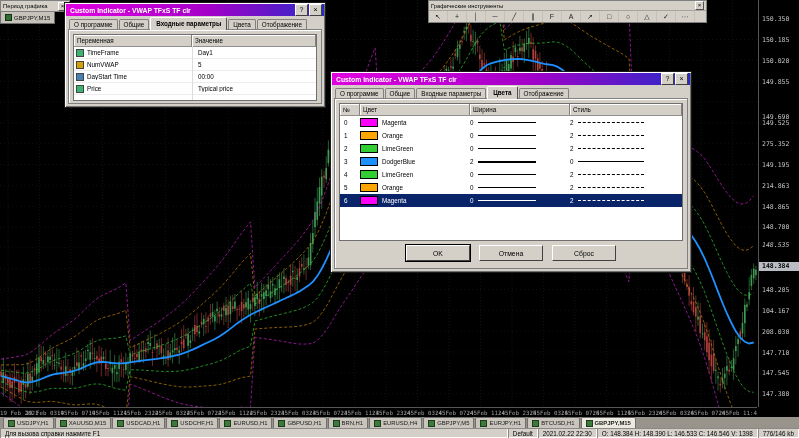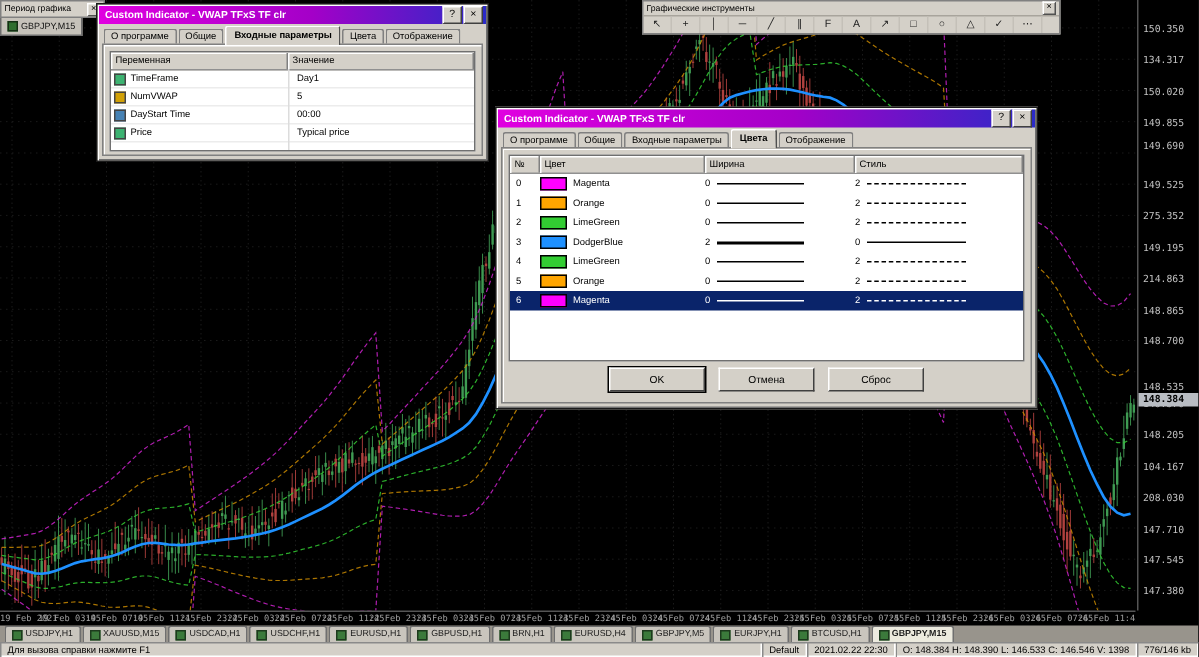--- a/index.html
+++ b/index.html
@@ -487,31 +487,31 @@
         <polyline points="1.1,370.3 5.6,370.9 10.0,371.5 14.5,372.1 18.9,372.6 23.4,373.2 27.8,372.8 32.3,371.5 36.7,369.6 41.2,367.2 45.6,364.5 50.1,362.1 54.5,360.2 59.0,358.7 63.5,357.2 67.9,355.8 72.4,354.2 76.8,352.1 81.3,349.6 85.7,346.7 90.2,344.0 94.6,341.7 99.1,340.1 103.5,339.1 108.0,338.8 112.4,338.4 116.9,338.0 121.3,337.1 125.8,335.9 130.2,354.9 134.7,353.5 139.2,352.0 143.6,350.7 148.1,349.3 152.5,348.0 157.0,346.7 161.4,345.2 165.9,343.6 170.3,341.9 174.8,340.1 179.2,338.1 183.7,335.8 188.1,333.3 192.6,330.5 197.0,327.5 201.5,324.5 205.9,321.5 210.4,318.5 214.9,315.3 219.3,311.8 223.8,308.0 228.2,303.8 232.7,299.4 237.1,294.9 241.6,290.7 246.0,286.9 250.5,283.3 254.9,304.1 259.4,301.1 263.8,298.1 268.3,295.1 272.7,292.1 277.2,289.1 281.6,286.1 286.1,283.1 290.6,280.1 295.0,276.9 299.5,273.6 303.9,269.8 308.4,265.8 312.8,261.0 317.3,254.3 321.7,245.8 326.2,236.0 330.6,225.1 335.1,213.5 339.5,202.1 344.0,191.1 348.4,180.5 352.9,169.7 357.3,158.7 361.8,147.6 366.3,136.7 370.7,126.3 375.2,117.7 379.6,138.6 384.1,133.7 388.5,129.7 393.0,126.5 397.4,123.5 401.9,120.4 406.3,117.2 410.8,114.1 415.2,111.5 419.7,109.2 424.1,106.8 428.6,104.0 433.0,100.5 437.5,96.4 442.0,91.9 446.4,87.1 450.9,82.1 455.3,76.6 459.8,70.3 464.2,63.1 468.7,55.1 473.1,47.1 477.6,39.8 482.0,33.6 486.5,29.0 490.9,25.8 495.4,23.4 499.8,21.0 504.3,49.8 508.7,48.1 513.2,46.5 517.7,45.2 522.1,44.2 526.6,43.7 531.0,43.4 535.5,43.2 539.9,43.1 544.4,42.9 548.8,42.4 553.3,41.8 557.7,42.3 562.2,43.9 566.6,46.3 571.1,49.6 575.5,53.7 580.0,58.0 584.4,62.3 588.9,66.5 593.4,70.5 597.8,74.4 602.3,78.3 606.7,82.0 611.2,85.8 615.6,89.5 620.1,93.3 624.5,97.4 629.0,101.8 633.4,141.2 637.9,146.5 642.3,151.8 646.8,157.1 651.2,162.3 655.7,167.5 660.1,172.7 664.6,177.9 669.1,182.9 673.5,187.6 678.0,192.1 682.4,196.4 686.9,200.9 691.3,205.7 695.8,210.8 700.2,217.1 704.7,224.8 709.1,233.8 713.6,243.6 718.0,253.6 722.5,263.5 726.9,272.6 731.4,280.7 735.8,287.4 740.3,292.4 744.8,295.1 749.2,295.2 753.7,292.8 " fill="none" stroke="#32CD32" stroke-width="0.8" stroke-dasharray="3 2" opacity="0.85"></polyline>
         <polyline points="1.1,381.7 5.6,383.6 10.0,385.5 14.5,387.4 18.9,389.3 23.4,391.2 27.8,392.2 32.3,392.3 36.7,391.8 41.2,390.9 45.6,389.6 50.1,388.7 54.5,388.3 59.0,388.3 63.5,388.4 67.9,388.5 72.4,388.4 76.8,387.9 81.3,387.0 85.7,385.7 90.2,384.6 94.6,384.0 99.1,384.0 103.5,384.7 108.0,386.1 112.4,387.5 116.9,388.7 121.3,389.6 125.8,390.2 130.2,369.8 134.7,369.8 139.2,370.0 143.6,370.2 148.1,370.5 152.5,370.8 157.0,371.1 161.4,371.3 165.9,371.4 170.3,371.4 174.8,371.3 179.2,371.1 183.7,370.5 188.1,369.7 192.6,368.7 197.0,367.6 201.5,366.3 205.9,365.2 210.4,364.0 214.9,362.7 219.3,361.1 223.8,359.2 228.2,356.9 232.7,354.5 237.1,351.9 241.6,349.7 246.0,347.8 250.5,346.3 254.9,321.0 259.4,319.8 263.8,318.6 268.3,317.4 272.7,316.2 277.2,315.1 281.6,314.0 286.1,312.9 290.6,311.8 295.0,310.6 299.5,309.2 303.9,307.5 308.4,305.4 312.8,302.6 317.3,298.0 321.7,291.5 326.2,283.8 330.6,275.0 335.1,265.4 339.5,256.1 344.0,247.3 348.4,238.8 352.9,230.2 357.3,221.3 361.8,212.4 366.3,203.7 370.7,195.6 375.2,189.2 379.6,157.5 384.1,154.6 388.5,152.6 393.0,151.5 397.4,150.6 401.9,149.6 406.3,148.5 410.8,147.5 415.2,147.1 419.7,147.0 424.1,146.8 428.6,146.2 433.0,144.9 437.5,143.1 442.0,140.9 446.4,138.4 450.9,135.6 455.3,132.4 459.8,128.5 464.2,123.7 468.7,118.0 473.1,112.4 477.6,107.5 482.0,103.7 486.5,101.5 490.9,100.9 495.4,100.9 499.8,101.0 504.3,70.5 508.7,71.0 513.2,71.7 517.7,72.8 522.1,74.1 526.6,75.9 531.0,78.0 535.5,80.2 539.9,82.5 544.4,84.7 548.8,86.6 553.3,88.4 557.7,91.4 562.2,95.5 566.6,100.5 571.1,106.3 575.5,112.9 580.0,119.8 584.4,126.6 588.9,133.4 593.4,140.0 597.8,146.6 602.3,153.1 606.7,159.5 611.2,166.0 615.6,172.4 620.1,178.9 624.5,185.7 629.0,192.9 633.4,166.1 637.9,173.9 642.3,181.7 646.8,189.6 651.2,197.4 655.7,205.3 660.1,213.1 664.6,220.9 669.1,228.6 673.5,236.0 678.0,243.1 682.4,250.1 686.9,257.3 691.3,264.9 695.8,272.8 700.2,281.9 704.7,292.3 709.1,304.2 713.6,316.9 718.0,329.6 722.5,342.5 726.9,354.4 731.4,365.4 735.8,375.1 740.3,383.0 744.8,388.6 749.2,391.7 753.7,392.3 " fill="none" stroke="#32CD32" stroke-width="0.8" stroke-dasharray="3 2" opacity="0.85"></polyline>
         <polyline points="1.1,364.9 5.6,364.9 10.0,364.9 14.5,364.8 18.9,364.7 23.4,364.6 27.8,363.6 32.3,361.6 36.7,359.0 41.2,356.0 45.6,352.6 50.1,349.5 54.5,346.8 59.0,344.6 63.5,342.5 67.9,340.3 72.4,338.0 76.8,335.1 81.3,331.8 85.7,328.2 90.2,324.7 94.6,321.6 99.1,319.2 103.5,317.5 108.0,316.3 112.4,315.1 116.9,313.9 121.3,312.2 125.8,310.1 130.2,347.9 134.7,345.7 139.2,343.5 143.6,341.4 148.1,339.3 152.5,337.2 157.0,335.1 161.4,332.8 165.9,330.4 170.3,327.9 174.8,325.3 179.2,322.5 183.7,319.4 188.1,316.0 192.6,312.4 197.0,308.5 201.5,304.7 205.9,300.8 210.4,296.8 214.9,292.8 219.3,288.4 223.8,283.7 228.2,278.6 232.7,273.3 237.1,267.9 241.6,262.7 246.0,257.9 250.5,253.4 254.9,296.1 259.4,292.2 263.8,288.4 268.3,284.5 272.7,280.6 277.2,276.7 281.6,272.8 286.1,268.9 290.6,265.0 295.0,260.9 299.5,256.6 303.9,252.0 308.4,247.0 312.8,241.2 317.3,233.6 321.7,224.1 326.2,213.3 330.6,201.5 335.1,188.8 339.5,176.4 344.0,164.4 348.4,152.8 352.9,141.0 357.3,128.9 361.8,116.8 366.3,104.8 370.7,93.4 375.2,83.7 379.6,129.7 384.1,123.8 388.5,118.8 393.0,114.6 397.4,110.7 401.9,106.6 406.3,102.3 410.8,98.2 415.2,94.6 419.7,91.2 424.1,87.8 428.6,83.9 433.0,79.4 437.5,74.2 442.0,68.7 446.4,62.8 450.9,56.6 455.3,50.1 459.8,42.7 464.2,34.4 468.7,25.2 473.1,16.1 477.6,7.7 482.0,0.3 486.5,-5.5 490.9,-9.8 495.4,-13.4 499.8,-17.0 504.3,40.0 508.7,37.2 513.2,34.6 517.7,32.2 522.1,30.1 526.6,28.4 531.0,27.0 535.5,25.7 539.9,24.4 544.4,23.1 548.8,21.3 553.3,19.6 557.7,18.9 562.2,19.4 566.6,20.6 571.1,22.7 575.5,25.6 580.0,28.7 584.4,31.7 588.9,34.7 593.4,37.5 597.8,40.1 602.3,42.7 606.7,45.2 611.2,47.7 615.6,50.2 620.1,52.6 624.5,55.4 629.0,58.6 633.4,129.4 637.9,133.5 642.3,137.6 646.8,141.7 651.2,145.7 655.7,149.6 660.1,153.6 664.6,157.5 669.1,161.2 673.5,164.7 678.0,167.8 682.4,170.8 686.9,174.1 691.3,177.6 695.8,181.4 700.2,186.4 704.7,192.7 709.1,200.4 713.6,208.9 718.0,217.4 722.5,226.0 726.9,233.7 731.4,240.4 735.8,245.8 740.3,249.3 744.8,250.6 749.2,249.3 753.7,245.5 " fill="none" stroke="#C98A00" stroke-width="0.8" stroke-dasharray="3 2" opacity="0.85"></polyline>
         <polyline points="1.1,387.1 5.6,389.6 10.0,392.1 14.5,394.7 18.9,397.2 23.4,399.8 27.8,401.5 32.3,402.2 36.7,402.4 41.2,402.1 45.6,401.6 50.1,401.3 54.5,401.6 59.0,402.3 63.5,403.1 67.9,404.0 72.4,404.7 76.8,404.9 81.3,404.7 85.7,404.2 90.2,403.9 94.6,404.0 99.1,404.9 103.5,406.4 108.0,408.6 112.4,410.8 116.9,412.8 121.3,414.6 125.8,416.0 130.2,376.8 134.7,377.6 139.2,378.5 143.6,379.5 148.1,380.6 152.5,381.7 157.0,382.7 161.4,383.7 165.9,384.6 170.3,385.4 174.8,386.1 179.2,386.7 183.7,387.0 188.1,387.0 192.6,386.9 197.0,386.6 201.5,386.2 205.9,385.9 210.4,385.6 214.9,385.2 219.3,384.5 223.8,383.5 228.2,382.2 232.7,380.6 237.1,379.0 241.6,377.7 246.0,376.8 250.5,376.2 254.9,329.0 259.4,328.7 263.8,328.3 268.3,328.0 272.7,327.7 277.2,327.5 281.6,327.3 286.1,327.1 290.6,326.9 295.0,326.6 299.5,326.1 303.9,325.3 308.4,324.2 312.8,322.4 317.3,318.7 321.7,313.2 326.2,306.5 330.6,298.6 335.1,290.0 339.5,281.8 344.0,273.9 348.4,266.5 352.9,258.9 357.3,251.1 361.8,243.2 366.3,235.6 370.7,228.5 375.2,223.2 379.6,166.4 384.1,164.5 388.5,163.5 393.0,163.4 397.4,163.5 401.9,163.5 406.3,163.4 410.8,163.4 415.2,164.0 419.7,164.9 424.1,165.8 428.6,166.2 433.0,166.0 437.5,165.3 442.0,164.1 446.4,162.7 450.9,161.0 455.3,159.0 459.8,156.1 464.2,152.4 468.7,147.9 473.1,143.5 477.6,139.7 482.0,137.1 486.5,136.0 490.9,136.5 495.4,137.7 499.8,139.0 504.3,80.3 508.7,81.9 513.2,83.7 517.7,85.8 522.1,88.3 526.6,91.2 531.0,94.4 535.5,97.7 539.9,101.2 544.4,104.5 548.8,107.6 553.3,110.6 557.7,114.8 562.2,120.1 566.6,126.2 571.1,133.2 575.5,141.1 580.0,149.1 584.4,157.2 588.9,165.2 593.4,173.1 597.8,180.9 602.3,188.6 606.7,196.3 611.2,204.1 615.6,211.8 620.1,219.5 624.5,227.6 629.0,236.2 633.4,177.8 637.9,186.9 642.3,196.0 646.8,205.0 651.2,214.1 655.7,223.2 660.1,232.2 664.6,241.3 669.1,250.2 673.5,258.9 678.0,267.3 682.4,275.6 686.9,284.2 691.3,293.0 695.8,302.2 700.2,312.6 704.7,324.4 709.1,337.6 713.6,351.6 718.0,365.8 722.5,380.0 726.9,393.3 731.4,405.6 735.8,416.7 740.3,426.0 744.8,433.0 749.2,437.6 753.7,439.6 " fill="none" stroke="#C98A00" stroke-width="0.8" stroke-dasharray="3 2" opacity="0.85"></polyline>
         <polyline points="1.1,359.2 5.6,358.6 10.0,357.9 14.5,357.1 18.9,356.4 23.4,355.6 27.8,353.9 32.3,351.2 36.7,347.9 41.2,344.1 45.6,340.0 50.1,336.2 54.5,332.8 59.0,329.8 63.5,326.9 67.9,324.0 72.4,320.9 76.8,317.3 81.3,313.1 85.7,308.7 90.2,304.4 94.6,300.5 99.1,297.2 103.5,294.7 108.0,292.6 112.4,290.6 116.9,288.5 121.3,285.9 125.8,283.0 130.2,340.5 134.7,337.5 139.2,334.5 143.6,331.6 148.1,328.7 152.5,325.8 157.0,322.8 161.4,319.7 165.9,316.5 170.3,313.2 174.8,309.7 179.2,306.0 183.7,302.1 188.1,297.8 192.6,293.3 197.0,288.5 201.5,283.7 205.9,278.9 210.4,274.1 214.9,269.1 219.3,263.8 223.8,258.1 228.2,252.1 232.7,245.8 237.1,239.4 241.6,233.3 246.0,227.4 250.5,221.9 254.9,287.6 259.4,282.9 263.8,278.1 268.3,273.3 272.7,268.5 277.2,263.7 281.6,258.8 286.1,254.0 290.6,249.1 295.0,244.1 299.5,238.8 303.9,233.2 308.4,227.2 312.8,220.4 317.3,211.8 321.7,201.3 326.2,189.5 330.6,176.6 335.1,162.9 339.5,149.4 344.0,136.4 348.4,123.6 352.9,110.8 357.3,97.6 361.8,84.4 366.3,71.3 370.7,58.7 375.2,47.9 379.6,120.3 384.1,113.4 388.5,107.3 393.0,102.1 397.4,97.1 401.9,92.0 406.3,86.7 410.8,81.5 415.2,76.8 419.7,72.3 424.1,67.8 428.6,62.8 433.0,57.2 437.5,50.9 442.0,44.2 446.4,37.2 450.9,29.9 455.3,22.1 459.8,13.6 464.2,4.1 468.7,-6.2 473.1,-16.5 477.6,-26.2 482.0,-34.8 486.5,-41.8 490.9,-47.3 495.4,-52.2 499.8,-57.0 504.3,29.7 508.7,25.7 513.2,22.0 517.7,18.4 522.1,15.1 526.6,12.3 531.0,9.7 535.5,7.2 539.9,4.8 544.4,2.2 548.8,-0.8 553.3,-3.7 557.7,-5.6 562.2,-6.4 566.6,-6.5 571.1,-5.6 575.5,-4.0 580.0,-2.2 584.4,-0.5 588.9,1.2 593.4,2.7 597.8,4.0 602.3,5.3 606.7,6.5 611.2,7.6 615.6,8.7 620.1,9.8 624.5,11.2 629.0,13.0 633.4,117.0 637.9,119.8 642.3,122.6 646.8,125.4 651.2,128.1 655.7,130.8 660.1,133.4 664.6,136.0 669.1,138.4 673.5,140.5 678.0,142.3 682.4,144.0 686.9,145.8 691.3,147.9 695.8,150.4 700.2,154.0 704.7,158.9 709.1,165.2 713.6,172.3 718.0,179.4 722.5,186.6 726.9,192.8 731.4,198.0 735.8,202.0 740.3,204.0 744.8,203.8 749.2,201.1 753.7,195.7 " fill="none" stroke="#CC22CC" stroke-width="0.8" stroke-dasharray="3 2" opacity="0.85"></polyline>
         <polyline points="1.1,392.8 5.6,395.9 10.0,399.1 14.5,402.3 18.9,405.5 23.4,408.8 27.8,411.2 32.3,412.6 36.7,413.5 41.2,413.9 45.6,414.1 50.1,414.6 54.5,415.7 59.0,417.1 63.5,418.7 67.9,420.3 72.4,421.8 76.8,422.8 81.3,423.4 85.7,423.7 90.2,424.2 94.6,425.2 99.1,426.8 103.5,429.2 108.0,432.2 112.4,435.3 116.9,438.2 121.3,440.8 125.8,443.1 130.2,384.2 134.7,385.8 139.2,387.5 143.6,389.3 148.1,391.1 152.5,393.1 157.0,394.9 161.4,396.7 165.9,398.5 170.3,400.1 174.8,401.7 179.2,403.1 183.7,404.3 188.1,405.2 192.6,406.0 197.0,406.6 201.5,407.1 205.9,407.7 210.4,408.4 214.9,408.9 219.3,409.1 223.8,409.1 228.2,408.7 232.7,408.1 237.1,407.5 241.6,407.2 246.0,407.3 250.5,407.7 254.9,337.5 259.4,338.0 263.8,338.6 268.3,339.2 272.7,339.8 277.2,340.5 281.6,341.2 286.1,342.0 290.6,342.8 295.0,343.5 299.5,344.0 303.9,344.1 308.4,344.0 312.8,343.2 317.3,340.5 321.7,336.0 326.2,330.3 330.6,323.5 335.1,316.0 339.5,308.8 344.0,302.0 348.4,295.6 352.9,289.1 357.3,282.4 361.8,275.7 366.3,269.1 370.7,263.2 375.2,259.0 379.6,175.8 384.1,174.9 388.5,174.9 393.0,175.9 397.4,177.0 401.9,178.1 406.3,179.1 410.8,180.2 415.2,181.8 419.7,183.8 424.1,185.8 428.6,187.3 433.0,188.3 437.5,188.6 442.0,188.6 446.4,188.3 450.9,187.8 455.3,186.9 459.8,185.2 464.2,182.7 468.7,179.4 473.1,176.1 477.6,173.5 482.0,172.1 486.5,172.3 490.9,174.0 495.4,176.5 499.8,179.0 504.3,90.6 508.7,93.3 513.2,96.3 517.7,99.6 522.1,103.2 526.6,107.3 531.0,111.7 535.5,116.2 539.9,120.9 544.4,125.4 548.8,129.7 553.3,134.0 557.7,139.4 562.2,145.9 566.6,153.3 571.1,161.6 575.5,170.7 580.0,180.0 584.4,189.4 588.9,198.7 593.4,207.9 597.8,217.0 602.3,226.1 606.7,235.1 611.2,244.1 615.6,253.2 620.1,262.3 624.5,271.8 629.0,281.7 633.4,190.3 637.9,200.6 642.3,210.9 646.8,221.3 651.2,231.7 655.7,242.0 660.1,252.4 664.6,262.8 669.1,273.1 673.5,283.1 678.0,292.8 682.4,302.5 686.9,312.4 691.3,322.6 695.8,333.2 700.2,345.0 704.7,358.2 709.1,372.8 713.6,388.2 718.0,403.8 722.5,419.4 726.9,434.2 731.4,448.0 735.8,460.6 740.3,471.3 744.8,479.8 749.2,485.8 753.7,489.3 " fill="none" stroke="#CC22CC" stroke-width="0.8" stroke-dasharray="3 2" opacity="0.85"></polyline>
         <polyline points="1.1,376.0 5.6,377.2 10.0,378.5 14.5,379.7 18.9,381.0 23.4,382.2 27.8,382.5 32.3,381.9 36.7,380.7 41.2,379.0 45.6,377.1 50.1,375.4 54.5,374.2 59.0,373.5 63.5,372.8 67.9,372.2 72.4,371.3 76.8,370.0 81.3,368.3 85.7,366.2 90.2,364.3 94.6,362.8 99.1,362.0 103.5,361.9 108.0,362.4 112.4,363.0 116.9,363.3 121.3,363.4 125.8,363.0 130.2,362.3 134.7,361.7 139.2,361.0 143.6,360.4 148.1,359.9 152.5,359.4 157.0,358.9 161.4,358.2 165.9,357.5 170.3,356.6 174.8,355.7 179.2,354.6 183.7,353.2 188.1,351.5 192.6,349.6 197.0,347.6 201.5,345.4 205.9,343.3 210.4,341.2 214.9,339.0 219.3,336.5 223.8,333.6 228.2,330.4 232.7,326.9 237.1,323.4 241.6,320.2 246.0,317.4 250.5,314.8 254.9,312.5 259.4,310.4 263.8,308.3 268.3,306.2 272.7,304.2 277.2,302.1 281.6,300.0 286.1,298.0 290.6,295.9 295.0,293.8 299.5,291.4 303.9,288.6 308.4,285.6 312.8,281.8 317.3,276.1 321.7,268.7 326.2,259.9 330.6,250.1 335.1,239.4 339.5,229.1 344.0,219.2 348.4,209.6 352.9,199.9 357.3,190.0 361.8,180.0 366.3,170.2 370.7,160.9 375.2,153.4 379.6,148.0 384.1,144.1 388.5,141.1 393.0,139.0 397.4,137.1 401.9,135.0 406.3,132.9 410.8,130.8 415.2,129.3 419.7,128.1 424.1,126.8 428.6,125.1 433.0,122.7 437.5,119.8 442.0,116.4 446.4,112.7 450.9,108.8 455.3,104.5 459.8,99.4 464.2,93.4 468.7,86.6 473.1,79.8 477.6,73.7 482.0,68.7 486.5,65.2 490.9,63.4 495.4,62.2 499.8,61.0 504.3,60.1 508.7,59.5 513.2,59.1 517.7,59.0 522.1,59.2 526.6,59.8 531.0,60.7 535.5,61.7 539.9,62.8 544.4,63.8 548.8,64.5 553.3,65.1 557.7,66.9 562.2,69.7 566.6,73.4 571.1,78.0 575.5,83.3 580.0,88.9 584.4,94.4 588.9,99.9 593.4,105.3 597.8,110.5 602.3,115.7 606.7,120.8 611.2,125.9 615.6,131.0 620.1,136.1 624.5,141.5 629.0,147.4 633.4,153.6 637.9,160.2 642.3,166.8 646.8,173.4 651.2,179.9 655.7,186.4 660.1,192.9 664.6,199.4 669.1,205.7 673.5,211.8 678.0,217.6 682.4,223.2 686.9,229.1 691.3,235.3 695.8,241.8 700.2,249.5 704.7,258.6 709.1,269.0 713.6,280.2 718.0,291.6 722.5,303.0 726.9,313.5 731.4,323.0 735.8,331.3 740.3,337.7 744.8,341.8 749.2,343.5 753.7,342.5 " fill="none" stroke="#1E90FF" stroke-width="1.8"></polyline>
       </svg>
     <div id="price-scale">
         <div class="p-label" style="top: 15.1282px;">150.350</div>
-        <div class="p-label" style="top: 35.9647px;">134.317</div>
+        <div class="p-label" style="top: 35.9647px;">150.185</div>
         <div class="p-label" style="top: 56.8013px;">150.020</div>
         <div class="p-label" style="top: 77.6378px;">149.855</div>
-        <div class="p-label" style="top: 93px;">149.690</div>
+        <div class="p-label" style="top: 113px;">149.690</div>
         <div class="p-label" style="top: 119.311px;">149.525</div>
         <div class="p-label" style="top: 140.147px;">275.352</div>
         <div class="p-label" style="top: 160.984px;">149.195</div>
         <div class="p-label" style="top: 181.821px;">214.863</div>
         <div class="p-label" style="top: 202.657px;">148.865</div>
         <div class="p-label" style="top: 223.494px;">148.700</div>
-        <div class="p-label" style="top: 254px;">148.535</div>
+        <div class="p-label" style="top: 241px; font-style: italic;">148.535</div>
         <div class="p-label" style="top: 265.167px;">148.370</div>
         <div class="p-label" style="top: 286.003px;">148.205</div>
         <div class="p-label" style="top: 306.84px;">104.167</div>
         <div class="p-label" style="top: 327.676px;">208.030</div>
         <div class="p-label" style="top: 348.513px;">147.710</div>
         <div class="p-label" style="top: 369.349px;">147.545</div>
         <div class="p-label" style="top: 390.186px;">147.380</div>
         <div class="p-marker" style="top: 262.399px;">148.384</div>
       </div>
     <div id="time-axis">

